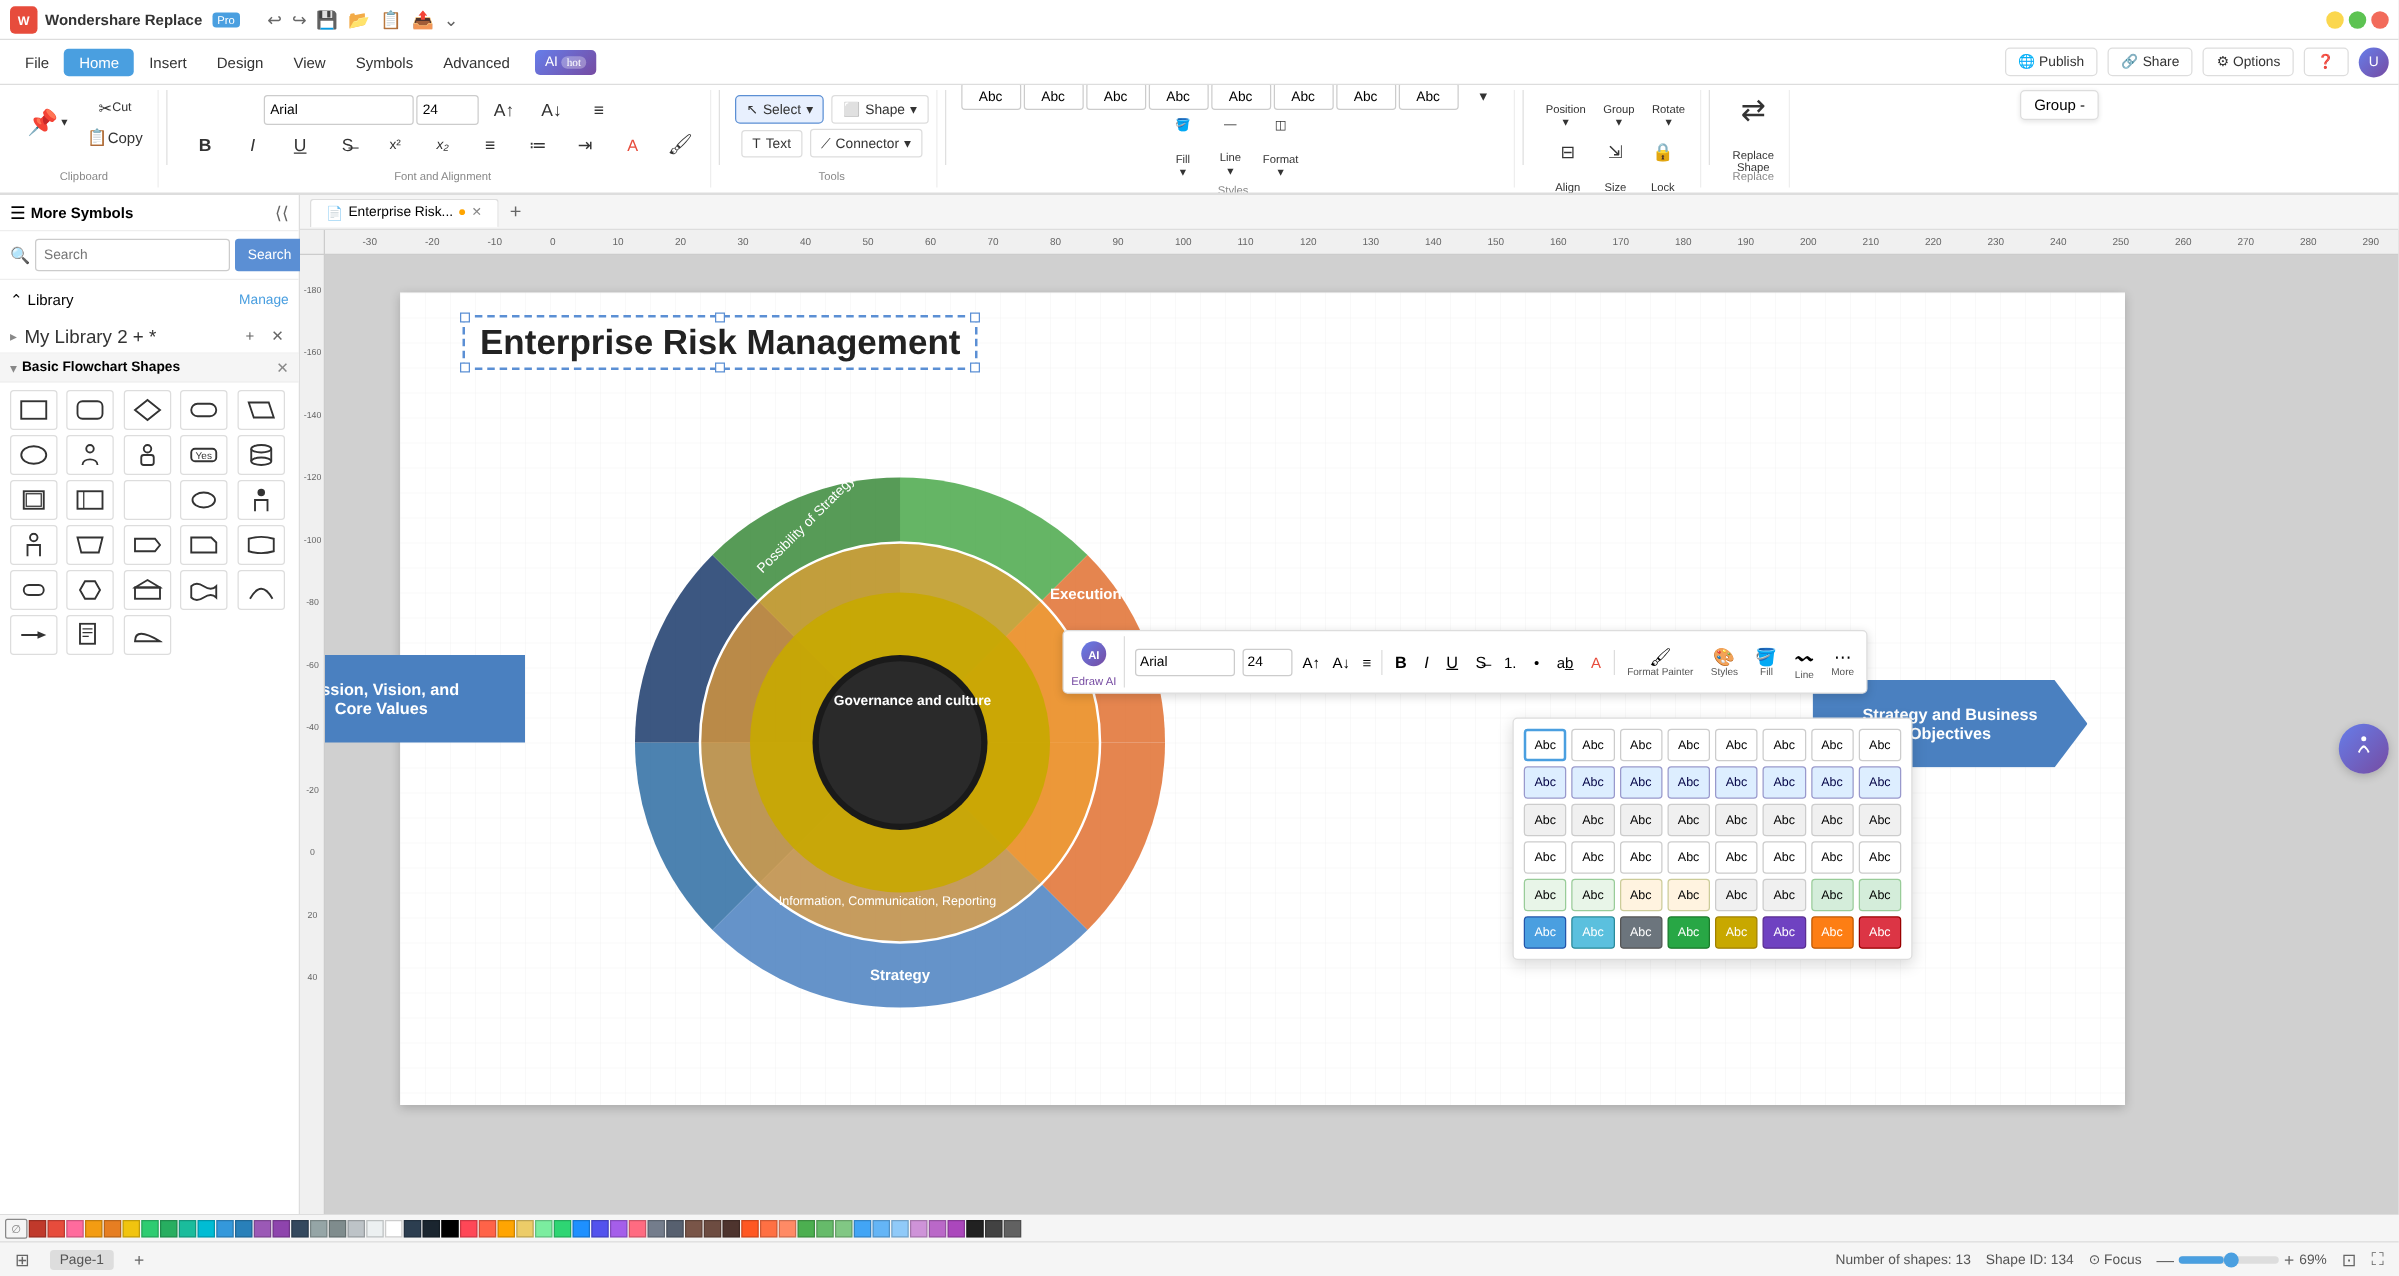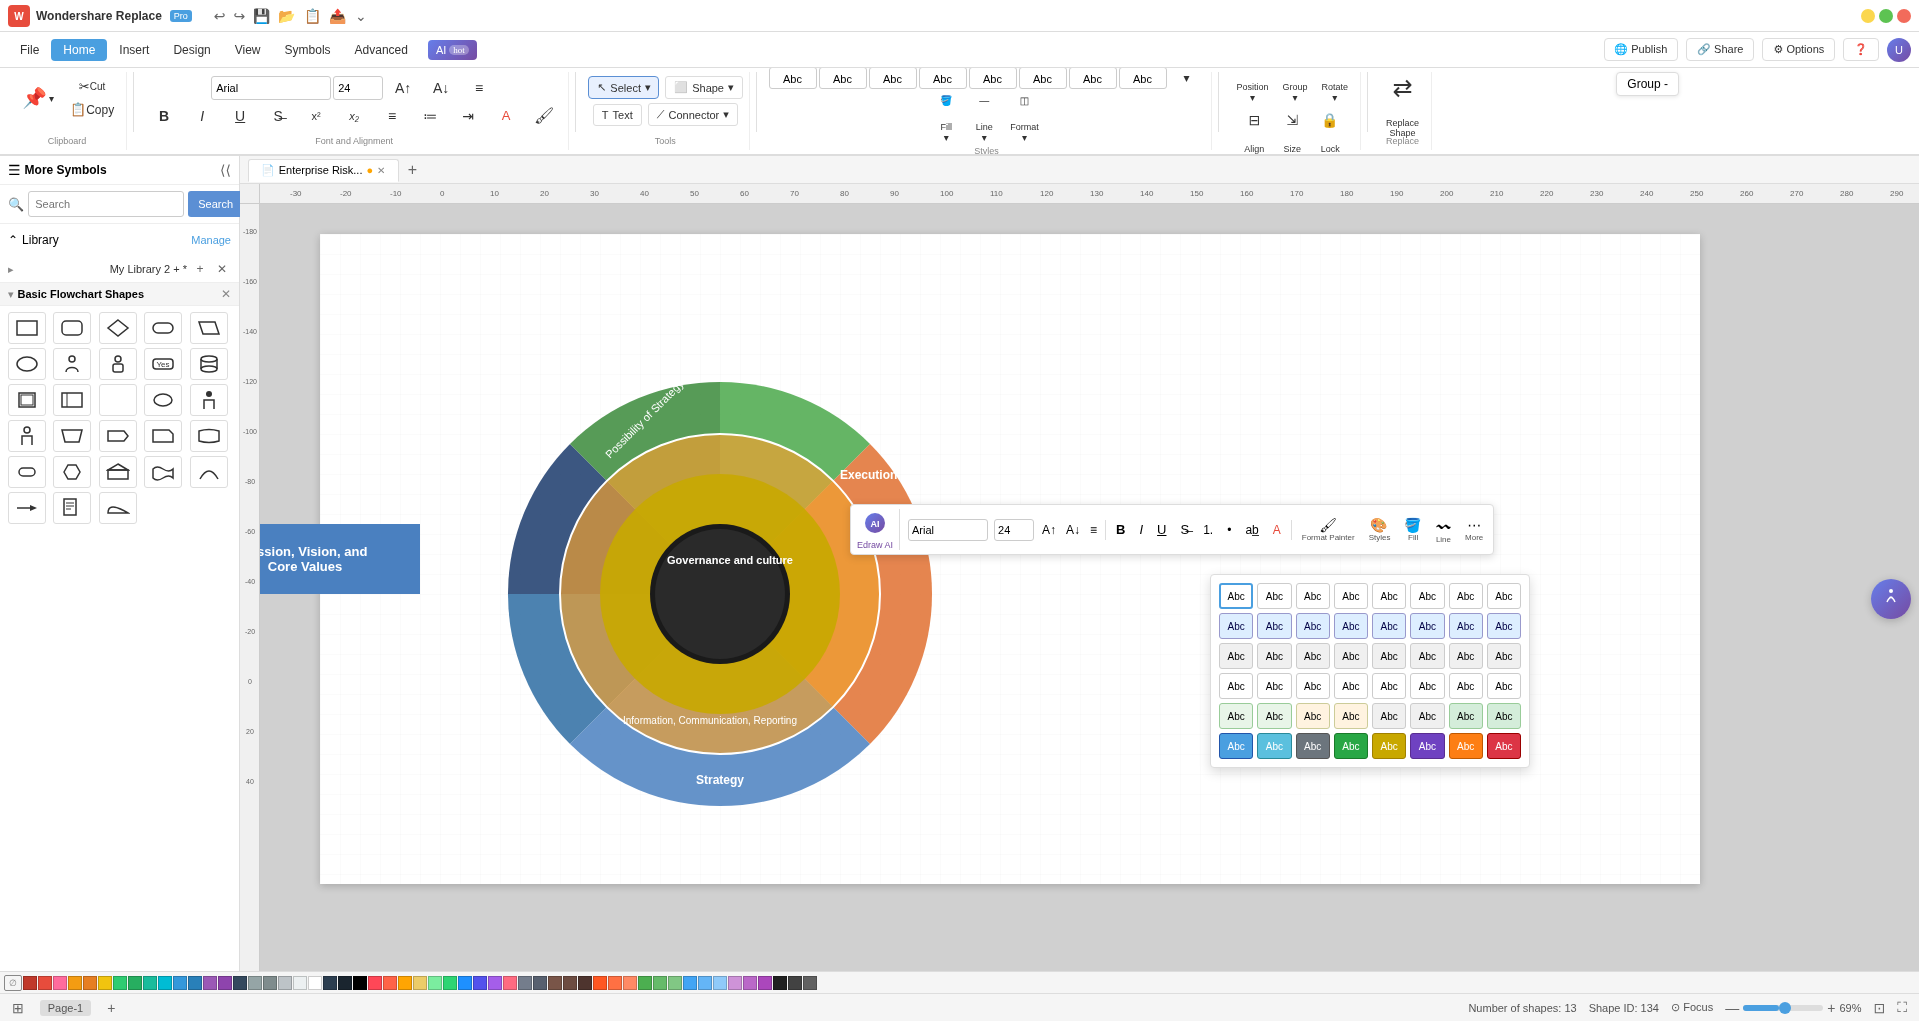--- a/index.html
+++ b/index.html
@@ -47,21 +47,21 @@
     #sidebar { width: 240px; background: #fff; border-right: 1px solid #ddd; display: flex; flex-direction: column; flex-shrink: 0; }
     .sidebar-header { display: flex; align-items: center; padding: 6px 8px; border-bottom: 1px solid #eee; }
     .sidebar-title { font-weight: 600; font-size: 12px; flex: 1; }
     .sidebar-collapse { cursor: pointer; font-size: 14px; color: #666; }
     .search-area { padding: 6px 8px; border-bottom: 1px solid #eee; display: flex; gap: 4px; }
     .search-input { flex: 1; height: 26px; border: 1px solid #ccc; border-radius: 3px; padding: 0 6px; font-size: 11px; }
     .search-btn { height: 26px; padding: 0 10px; background: #5b8fd4; color: white; border: none; border-radius: 3px; font-size: 11px; cursor: pointer; }
     .lib-section { padding: 6px 8px; }
     .lib-header { display: flex; align-items: center; gap: 4px; font-size: 12px; font-weight: 500; cursor: pointer; padding: 3px 0; }
     .my-lib-row { display: flex; align-items: center; padding: 4px 8px; gap: 4px; border-bottom: 1px solid #eee; }
-    .my-lib-label { flex: 1; font-size: 11px; color: #333; text-align: right; }
+    .my-lib-label { flex: 1; font-size: 15px; color: #333; }
     .my-lib-icons { display: flex; gap: 4px; }
     .my-lib-icon { width: 18px; height: 18px; cursor: pointer; display: flex; align-items: center; justify-content: center; color: #666; font-size: 12px; }
     .shapes-header { display: flex; align-items: center; padding: 4px 8px; background: #f5f5f5; border-bottom: 1px solid #eee; }
     .shapes-title { flex: 1; font-size: 11px; font-weight: 600; }
     .shapes-grid { display: grid; grid-template-columns: repeat(5, 1fr); gap: 4px; padding: 6px 8px; overflow-y: auto; }
     .shape-item { width: 38px; height: 32px; border: 1px solid #ddd; border-radius: 3px; display: flex; align-items: center; justify-content: center; cursor: pointer; background: white; }
     .shape-item svg { width: 24px; height: 20px; }
 
     
     #canvas-area { flex: 1; display: flex; flex-direction: column; background: #e8e8e8; position: relative; overflow: hidden; }
@@ -602,20 +602,30 @@
 
             <svg style="position:absolute;top:0;left:0;width:100%;height:100%;opacity:0.3;">
               <defs>
                 <pattern id="grid" width="20" height="20" patternUnits="userSpaceOnUse">
                   <path d="M 20 0 L 0 0 0 20" fill="none" stroke="#999" stroke-width="0.3"></path>
                 </pattern>
               </defs>
               <rect width="100%" height="100%" fill="url(#grid)"></rect>
             </svg>
 
+            <div style="position:absolute;top:18px;left:50px;border:2px dashed #5b8fd4;padding:4px 12px;background:white;">
+              
+              <div style="position:absolute;top:-4px;left:-4px;width:8px;height:8px;background:white;border:1px solid #5b8fd4;"></div>
+              <div style="position:absolute;top:-4px;right:-4px;width:8px;height:8px;background:white;border:1px solid #5b8fd4;"></div>
+              <div style="position:absolute;bottom:-4px;left:-4px;width:8px;height:8px;background:white;border:1px solid #5b8fd4;"></div>
+              <div style="position:absolute;bottom:-4px;right:-4px;width:8px;height:8px;background:white;border:1px solid #5b8fd4;"></div>
+              <div style="position:absolute;top:-4px;left:50%;transform:translateX(-50%);width:8px;height:8px;background:white;border:1px solid #5b8fd4;"></div>
+              <div style="position:absolute;bottom:-4px;left:50%;transform:translateX(-50%);width:8px;height:8px;background:white;border:1px solid #5b8fd4;"></div>
+              <span style="font-size:28px;font-weight:bold;color:#222;">Enterprise Risk Management</span>
+            </div>
 
             <svg style="position:absolute;top:60px;left:100px;width:600px;height:600px;" viewBox="0 0 600 600">
 
               <path d="M300,300 L150,450 A212,212 0 0,1 88,300 Z" fill="#2d6ca2" opacity="0.85"></path>
 
               <path d="M300,300 L88,300 A212,212 0 0,1 150,150 Z" fill="#1a3a6b" opacity="0.85"></path>
 
               <path d="M300,300 L150,150 A212,212 0 0,1 300,88 Z" fill="#3a8a3a" opacity="0.85"></path>
 
               <path d="M300,300 L300,88 A212,212 0 0,1 450,150 Z" fill="#4aa84a" opacity="0.85"></path>
@@ -640,20 +650,23 @@
               <text x="420" y="185" font-size="12" fill="white" font-weight="bold">Execution</text>
               <text x="310" y="270" font-size="11" fill="white" font-weight="bold" text-anchor="middle">Governance and culture</text>
               <text x="300" y="490" font-size="12" fill="white" font-weight="bold" text-anchor="middle">Strategy</text>
               <text x="290" y="430" font-size="10" fill="white" text-anchor="middle">Information, Communication, Reporting</text>
             </svg>
 
             <div style="position:absolute;top:290px;left:-130px;width:230px;height:70px;background:#4a80c0;display:flex;align-items:center;justify-content:center;padding:8px;">
               <span style="color:white;font-size:13px;font-weight:bold;text-align:center;">Mission, Vision, and<br>Core Values</span>
             </div>
 
+            <div style="position:absolute;top:310px;right:30px;width:220px;height:70px;background:#4a80c0;clip-path:polygon(0 0, 88% 0, 100% 50%, 88% 100%, 0 100%);display:flex;align-items:center;justify-content:center;">
+              <span style="color:white;font-size:13px;font-weight:bold;text-align:center;">Strategy and Business<br>Objectives</span>
+            </div>
           </div>
 
           <div class="float-toolbar" style="top:300px;left:590px;">
 
             <div style="display:flex;flex-direction:column;align-items:center;border-right:1px solid #ddd;padding-right:6px;margin-right:2px;">
               <button style="background:none;border:none;cursor:pointer;padding:2px;">
                 <svg width="24" height="24" viewBox="0 0 24 24">
                     <circle cx="12" cy="12" r="10" fill="url(#ai-grad)"></circle>
                     <defs>
                       <linearGradient id="ai-grad" x1="0" y1="0" x2="1" y2="1">

